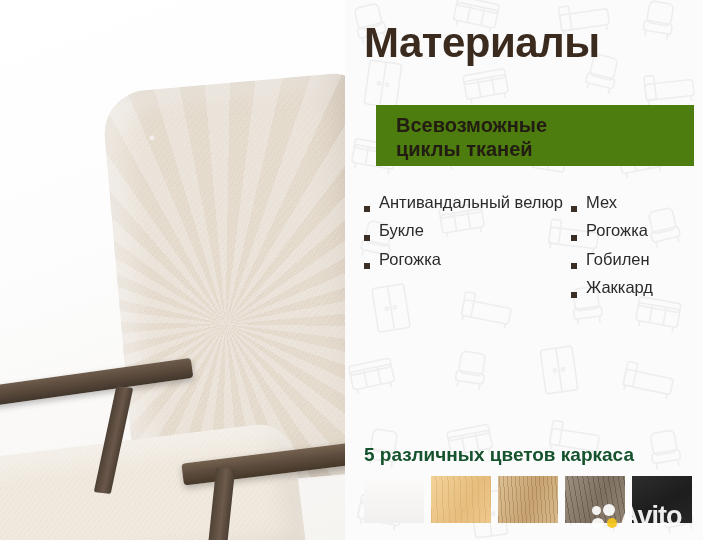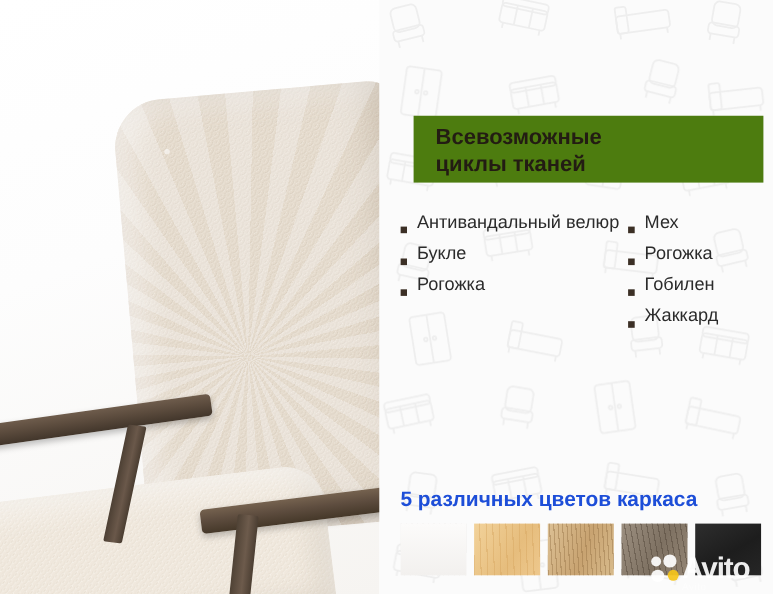--- a/index.html
+++ b/index.html
@@ -76,21 +76,21 @@
   .li{display:flex;align-items:flex-end;margin-bottom:9px;}
   .li .sq{width:6px;height:6px;background:#3b2f25;margin:8px 9px 0 0;flex:0 0 6px;}
   .li .tx{font-size:16.5px;color:#2b2b2b;line-height:1.18;}
 
   .list2{position:absolute;left:19px;top:338px;width:330px;}
   .list2 .li{margin-bottom:13px;}
   .list2 .li .sq{background:#f0c41c;}
   .list2 .li .tx{font-size:16.5px;}
 
   .frames-title{position:absolute;left:19px;top:444px;font-size:19px;font-weight:bold;
-         color:#1d4ed8;}
+         color:#14532d;}
   .swatches{position:absolute;left:19px;top:476px;display:flex;gap:7px;}
   .sw{width:60px;height:47px;}
   .sw1{background:
         linear-gradient(180deg,#fcfbfa,#f2f0ee),
         repeating-linear-gradient(92deg,rgba(215,210,205,.5) 0 1px,rgba(0,0,0,0) 1px 5px);}
   .sw2{background:
         repeating-linear-gradient(88deg,rgba(214,165,95,.45) 0 1px,rgba(0,0,0,0) 1px 6px),
         linear-gradient(120deg,#f2d29a,#e6bd7d 60%,#eec88d);}
   .sw3{background:
         repeating-linear-gradient(86deg,rgba(150,115,70,.45) 0 1px,rgba(0,0,0,0) 1px 4px),
@@ -189,20 +189,21 @@
         <use href="#sofa" x="104" y="428" transform="rotate(-11 125 442)"></use>
         <use href="#bed" x="206" y="424" transform="rotate(9 230 436)"></use>
         <use href="#chair" x="306" y="432" transform="rotate(-10 318 450)"></use>
         <use href="#sofa" x="14" y="498" transform="rotate(11 35 512)"></use>
         <use href="#wardrobe" x="128" y="492" transform="rotate(-7 144 514)"></use>
         <use href="#bed" x="226" y="500" transform="rotate(8 250 512)"></use>
         <use href="#chair" x="318" y="496" transform="rotate(-12 330 514)"></use>
       </g>
     </svg>
 
+    <div class="title">Материалы</div>
 
     <div class="yellow-banner">
       <div class="yb-text">
         <div>Всевозможные</div>
         <div>циклы тканей</div>
       </div>
     </div>
 
     <div class="cols">
       <div class="col col-a">

